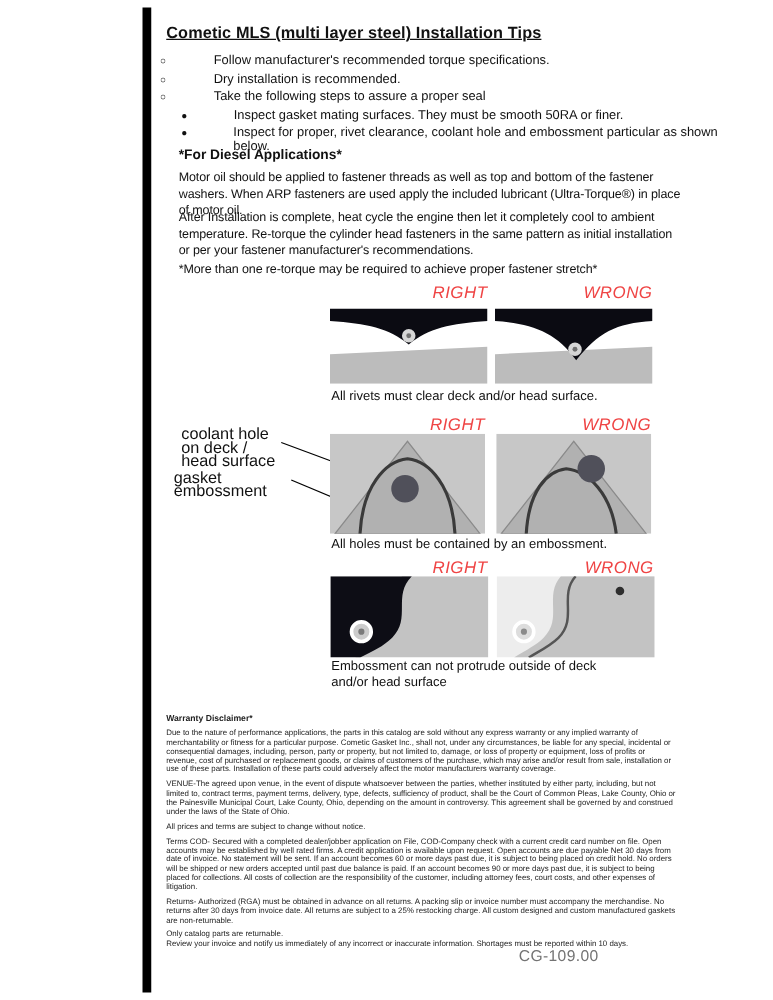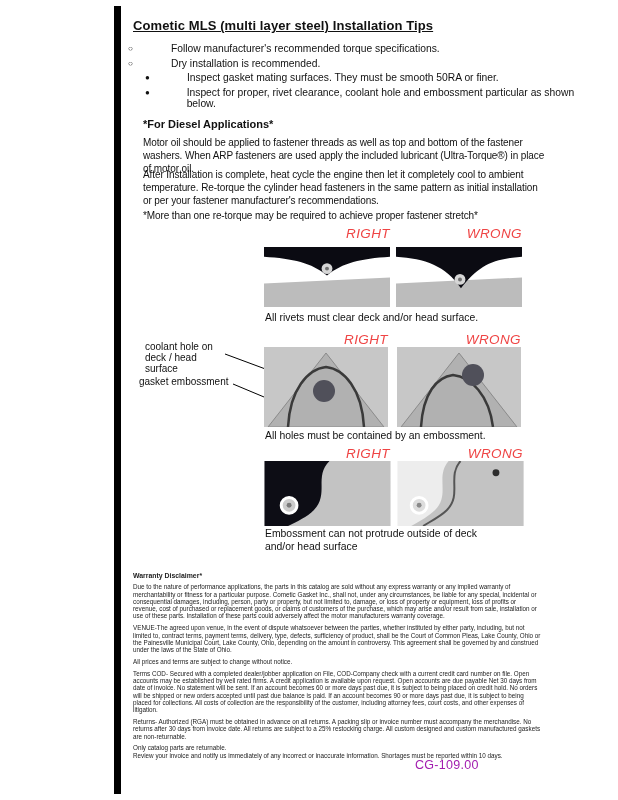--- a/index.html
+++ b/index.html
@@ -16,45 +16,49 @@
   .tip .b2 { width:10px; font-size:8px; line-height:12px; }
   .tip .b2::before { content:"●"; }
   .diesel-h { position:absolute; left:116px; top:118px; font-size:11px; font-weight:bold; }
   .bodypara { position:absolute; font-size:10px; line-height:13px; letter-spacing:-0.1px; }
   .p1 { left:116px; top:136px; width:404px; }
   .p2 { left:116px; top:168px; width:404px; }
   .note { left:116px; top:209px; width:420px; }
   .dlabel { position:absolute; font-size:13.5px; letter-spacing:0.4px; text-align:right; width:126px; color:#ef4444;font-style:italic; }
   .dimg { position:absolute; display:block; }
   .dcaption { position:absolute; font-size:10.4px; line-height:12.5px; }
-  .annot { position:absolute; font-size:10px; line-height:10.8px; color:#111; }
+  .annot { position:absolute; font-size:13px; line-height:10.8px; color:#111; }
   .leaders { position:absolute; left:110px; top:344px; pointer-events:none; }
   .warranty { position:absolute; left:106px; top:572px; width:408px; font-size:6.3px; line-height:7.3px; color:#222; }
   .warranty .wh { font-size:6.9px; font-weight:bold; margin-bottom:4px; }
   .warranty p { margin-bottom:4.5px; }
   .warranty p.tight { margin-bottom:0; }
-  .doccode { position:absolute; left:388px; top:758px; font-size:12.5px; letter-spacing:0.3px; color:#a21caf; }
+  .doccode { position:absolute; left:388px; top:758px; font-size:12.5px; letter-spacing:0.3px; color:#737373; }
 </style>
 </head>
 <body>
 
 <div class="page">
 
   <div class="edge-bar"></div>
 
   <div class="title">Cometic MLS (multi layer steel) Installation Tips</div>
 
   <ul class="tips">
     <li class="tip">
       <span class="b1"></span>
       <span>Follow manufacturer's recommended torque specifications.</span>
     </li>
     <li class="tip">
       <span class="b1"></span>
       <span>Dry installation is recommended.</span>
+    </li>
+    <li class="tip">
+      <span class="b1"></span>
+      <span>Take the following steps to assure a proper seal</span>
     </li>
     <li class="tip sub">
       <span class="b2"></span>
       <span>Inspect gasket mating surfaces.  They must be smooth 50RA or finer.</span>
     </li>
     <li class="tip sub">
       <span class="b2"></span>
       <span>Inspect for proper, rivet clearance, coolant hole and embossment particular as shown below.</span>
     </li>
   </ul>

